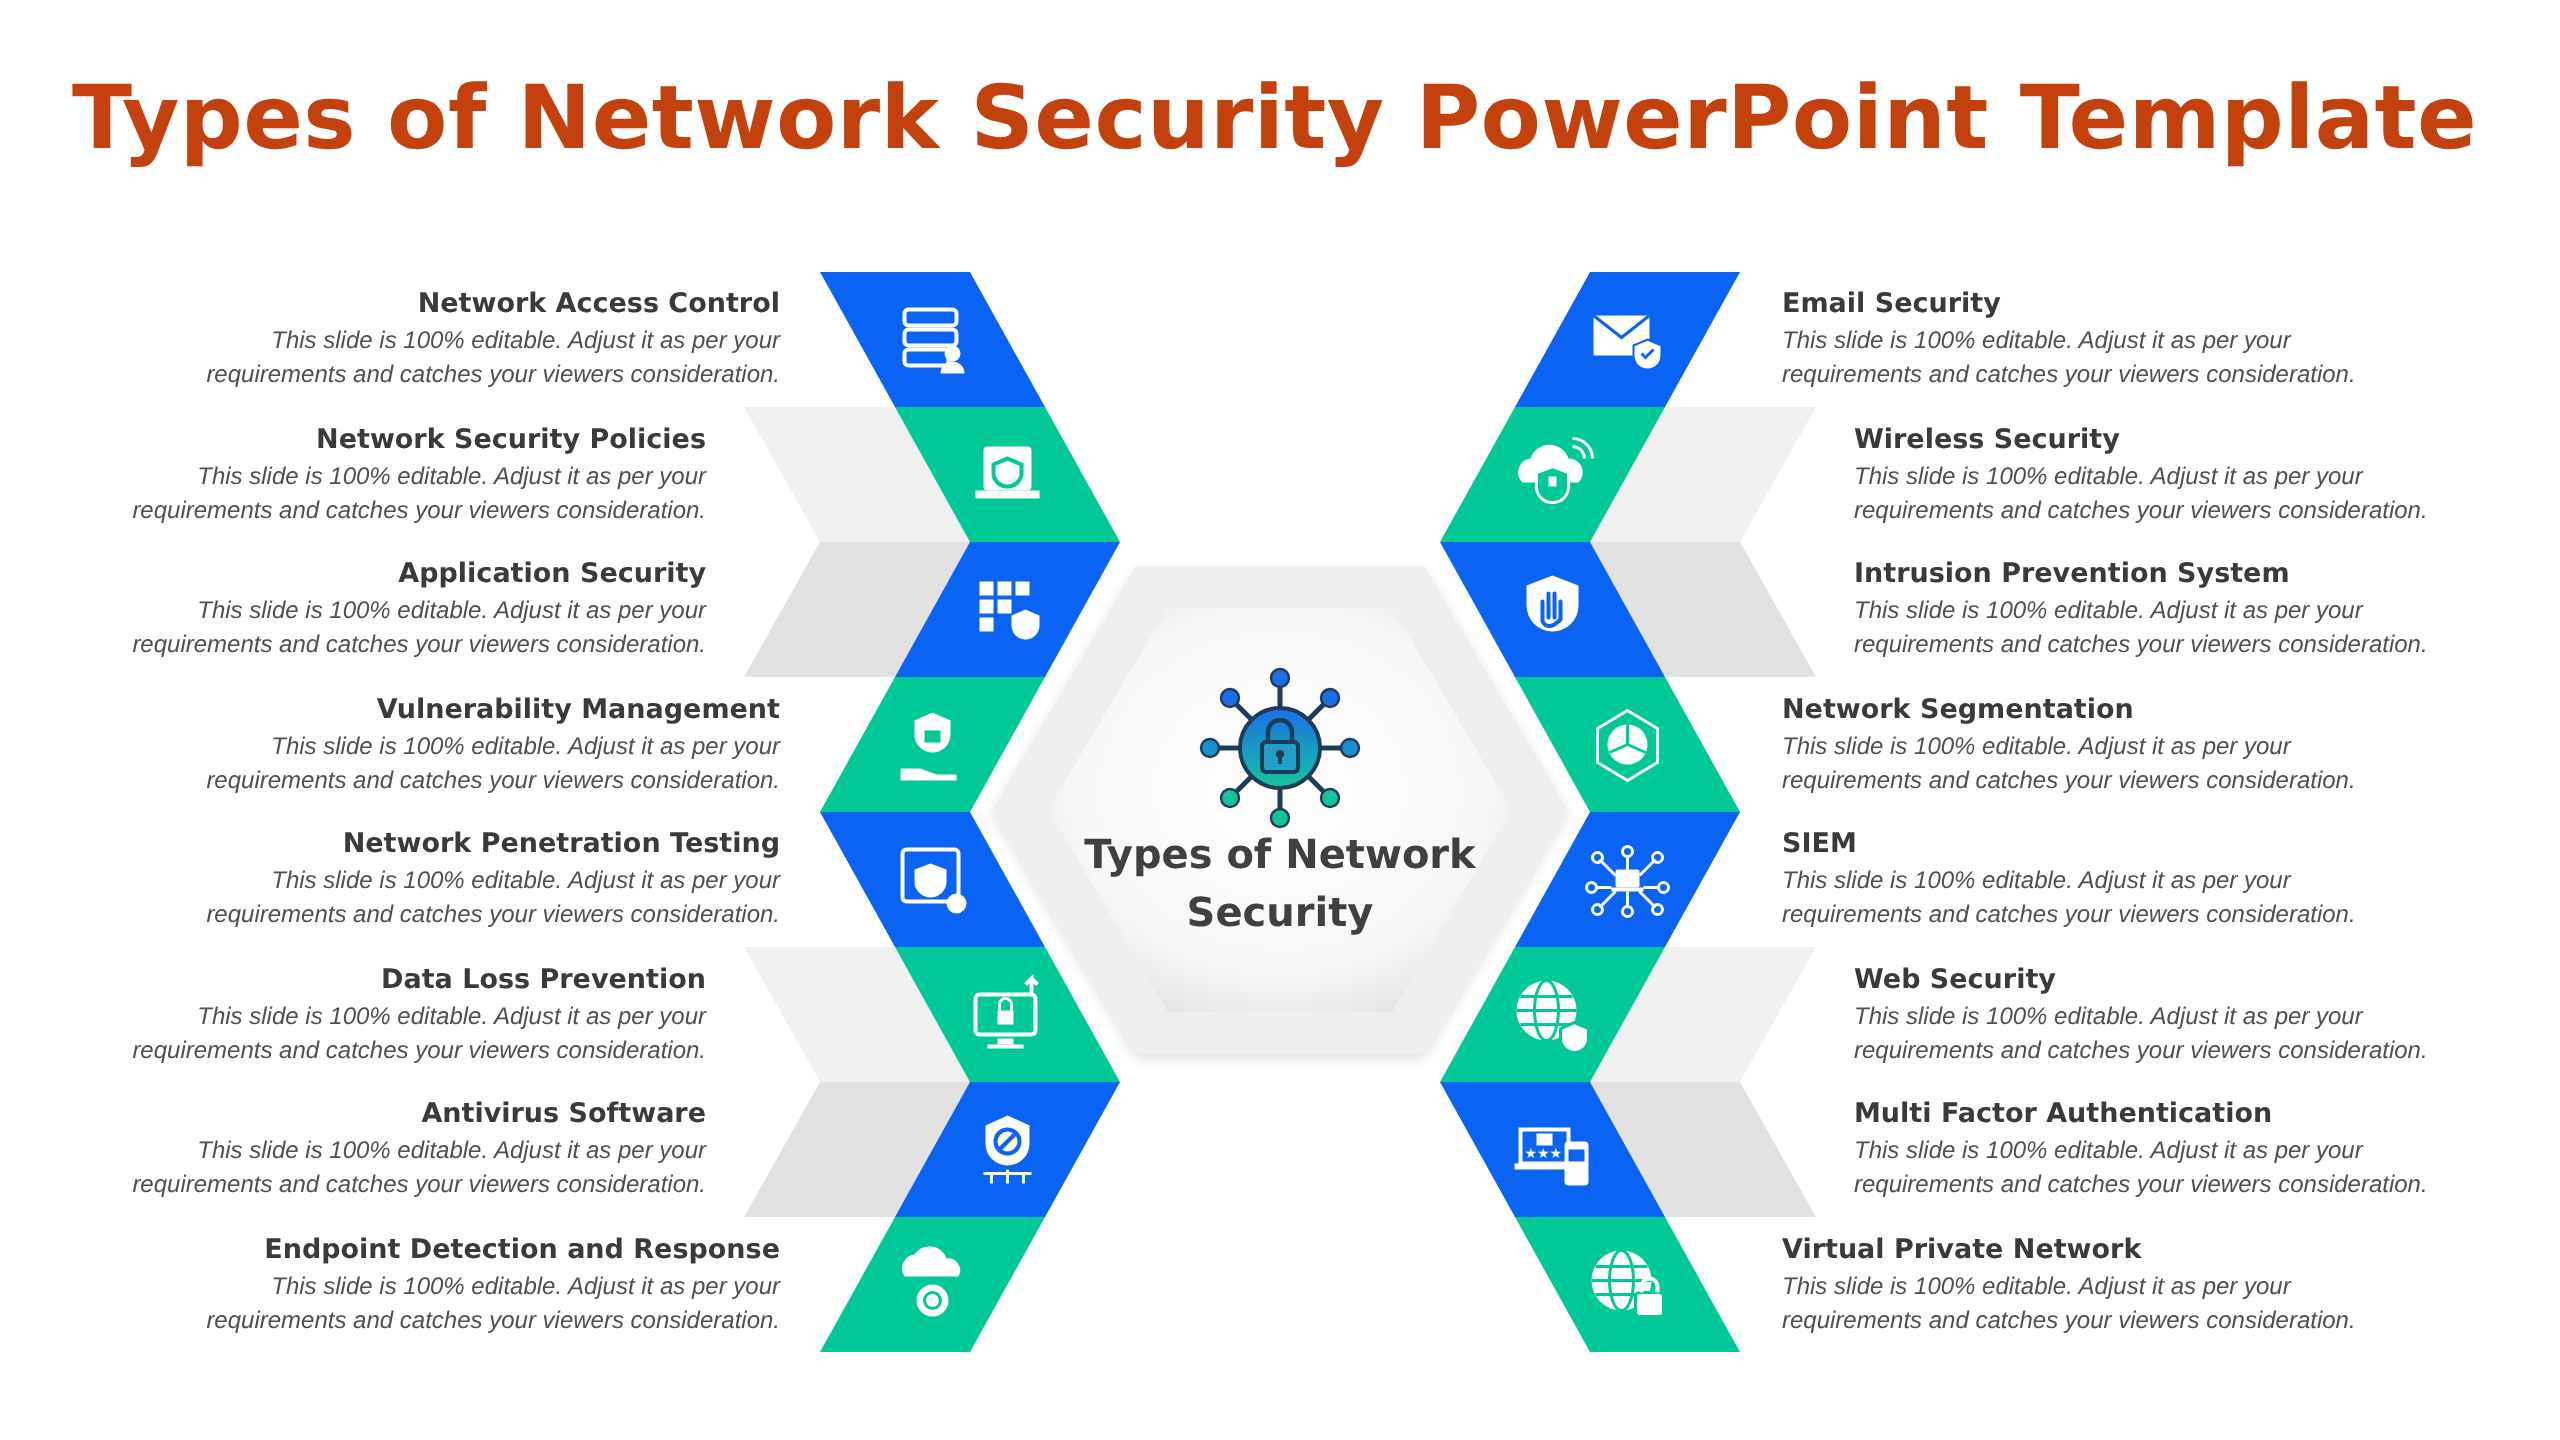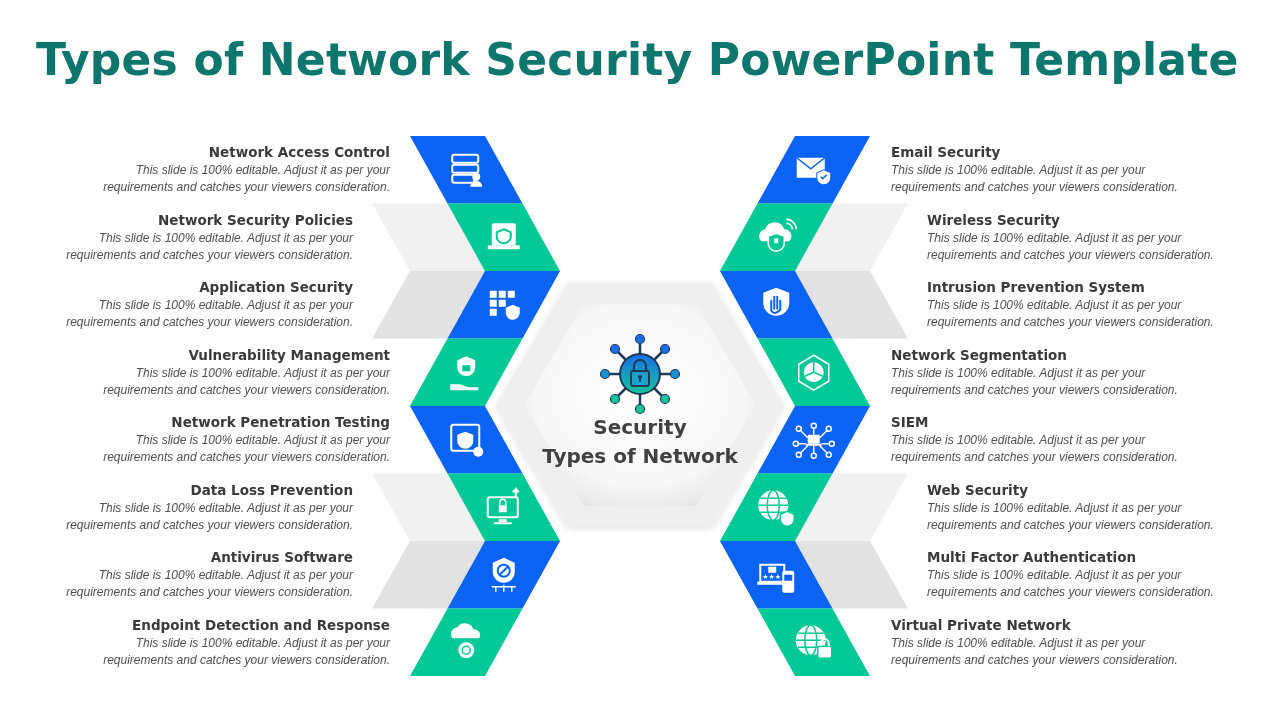--- a/index.html
+++ b/index.html
@@ -1,17 +1,17 @@
 <!DOCTYPE html>
 <html><head>
 <meta charset="utf-8">
 <style>
   html, body { margin:0; padding:0; }
   body { width:1280px; height:720px; background:#ffffff; position:relative; overflow:hidden; font-family:"Liberation Sans", "DejaVu Sans", sans-serif; }
-  .title { position:absolute; left:36px; top:34px; font-size:44px; font-weight:bold; color:#0f766e; letter-spacing:0.2px; margin:0; white-space:nowrap; font-family:"DejaVu Sans", sans-serif; }
+  .title { position:absolute; left:36px; top:34px; font-size:44px; font-weight:bold; color:#c2410c; letter-spacing:0.2px; margin:0; white-space:nowrap; font-family:"DejaVu Sans", sans-serif; }
   svg.diagram { position:absolute; left:0; top:0; }
   .item { position:absolute; width:400px; }
   .item h3 { margin:0; font-size:13.5px; font-weight:bold; color:#3a3a3a; line-height:17px; font-family:"DejaVu Sans", sans-serif; }
   .item p { margin:1px 0 0 0; font-size:12px; font-style:italic; color:#505050; line-height:17px; font-family:"Liberation Sans", sans-serif; }
   .item.left { text-align:right; }
   .item.right { text-align:left; }
   .center-label { position:absolute; left:530px; top:413px; width:220px; text-align:center; font-size:20px; font-weight:bold; color:#404040; line-height:29px; font-family:"DejaVu Sans", sans-serif; }
 </style>
 </head>
 <body>
@@ -219,22 +219,22 @@
           <line x1="-16" y1="-9" x2="10" y2="-9"></line>
           <line x1="-16" y1="5" x2="10" y2="5"></line>
         </g>
         <rect x="4" y="4" width="14" height="12" rx="2" fill="#fff" stroke="#00C896" stroke-width="1.5"></rect>
         <path d="M7,4 v-3 a4,4 0 0 1 8,0 v3" stroke="#fff" stroke-width="2" fill="none"></path>
       </g>
     </g>
 </svg>
 
 <div class="center-label">
+  <div>Types of Network</div>
   <div>Security</div>
-  <div>Types of Network</div>
 </div>
 
 <div id="left-items">
     <div class="item left" style="left: -10px; top: 144px;">
       <h3>Network Access Control</h3>
       <p><span>This slide is 100% editable. Adjust it as per your</span><br><span>requirements and catches your viewers consideration.</span></p>
     </div>
     <div class="item left" style="left: -47px; top: 211.5px;">
       <h3>Network Security Policies</h3>
       <p><span>This slide is 100% editable. Adjust it as per your</span><br><span>requirements and catches your viewers consideration.</span></p>

